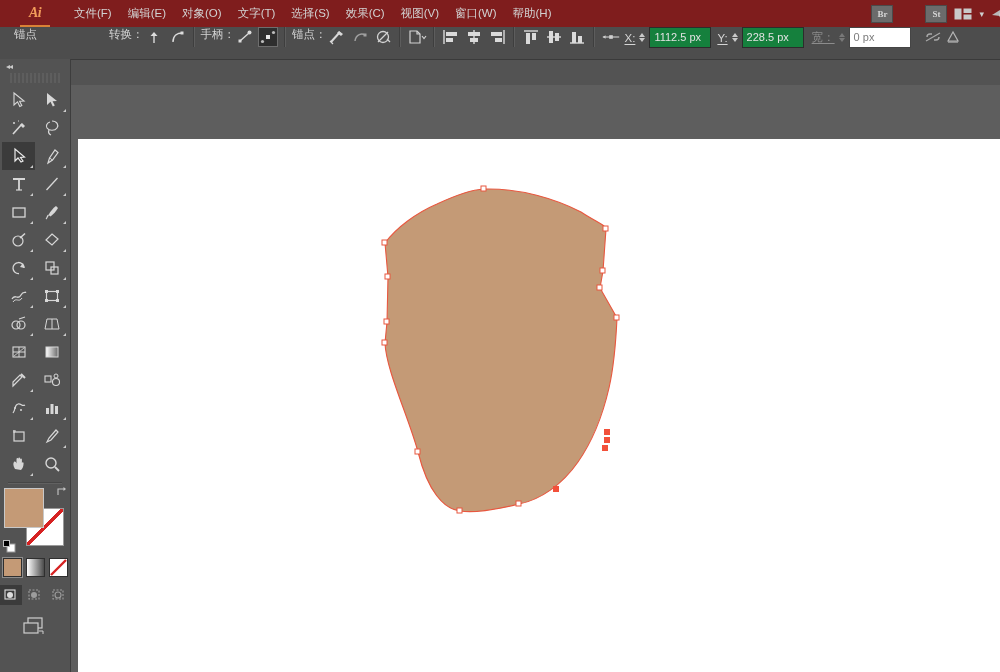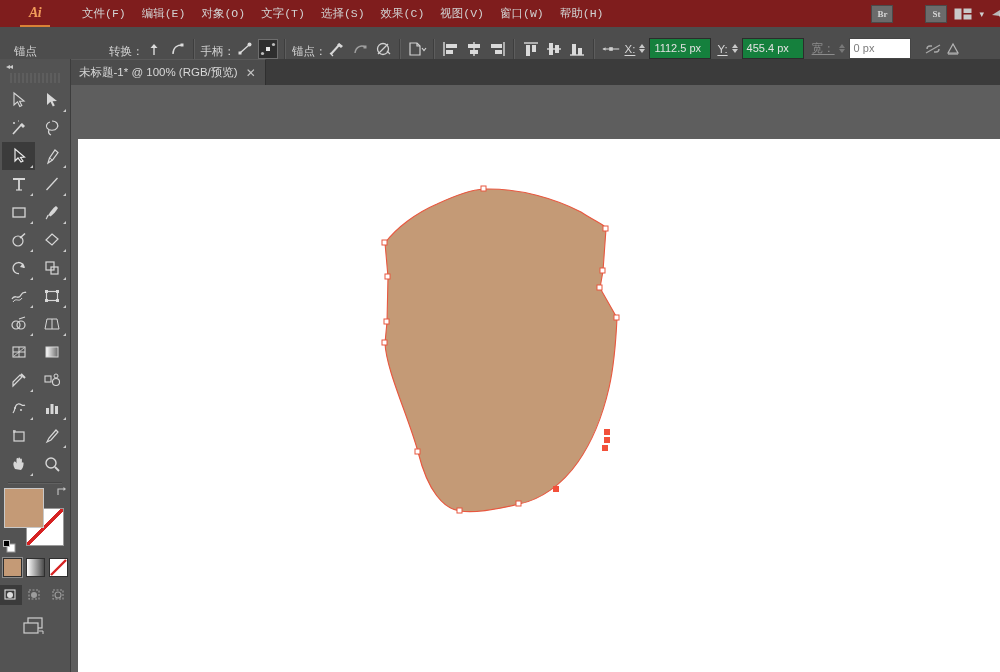--- a/index.html
+++ b/index.html
@@ -28,21 +28,21 @@
     width: 30px; height: 27px;
     display: flex; align-items: center; justify-content: center;
     color: #f29c5a;
     font-size: 14px; font-weight: bold;
     font-family: "Liberation Serif", serif;
     font-style: italic;
     letter-spacing: -0.5px;
     border-bottom: 2px solid #d98236;
     box-sizing: border-box;
   }
-  .menu-items { display: flex; align-items: center; margin-left: 24px; font-family: Liberation Mono, monospace; }
+  .menu-items { display: flex; align-items: center; margin-left: 16px; }
   .menu-item {
     color: #d2d2d2;
     font-size: 11.5px;
     padding: 4px 8px;
     white-space: nowrap;
     cursor: default;
   }
   .menubar-right {
     margin-left: auto;
     display: flex; align-items: center; gap: 6px;
@@ -64,21 +64,21 @@
     display: flex; align-items: center; justify-content: center;
   }
   .chev { color: #cfcfcf; font-size: 9px; }
 
   
   .controlbar {
     position: absolute; left: 0; top: 27px;
     width: 1000px; height: 32px;
     background: #4d4d4d;
     border-bottom: 1px solid #3a3a3a;
-    display: flex; align-items: flex-end;
+    display: flex; align-items: flex-start;
     overflow: hidden;
   }
   .cb-label {
     color: #d5d5d5;
     font-size: 11.5px;
     white-space: nowrap;
   }
   .cb-sep {
     width: 1px; height: 20px;
     background: #3e3e3e;
@@ -462,21 +462,21 @@
         </span>
       <span class="fld">1112.5 px</span>
     </div>
 
     <div class="numfield" style="margin-left:6px">
       <span class="lbl">Y:</span>
       <span class="spinner">
           <i class="up"></i>
           <i class="dn"></i>
         </span>
-      <span class="fld">455.4 px</span>
+      <span class="fld">228.5 px</span>
     </div>
 
     <div class="numfield" style="margin-left:8px">
       <span class="lbl dim">宽：</span>
       <span class="spinner dim">
           <i class="up"></i>
           <i class="dn"></i>
         </span>
       <span class="fld disabled">0 px</span>
     </div>
@@ -489,26 +489,20 @@
       </svg>
     </div>
     <div class="icobtn">
       <svg width="16" height="16" viewBox="0 0 16 16">
         <path d="M3 12 L8 3 L13 12 Z" fill="none" stroke="#b5b5b5" stroke-width="1.2"></path>
         <path d="M3 13 H13" stroke="#b5b5b5" stroke-width="1.2"></path>
       </svg>
     </div>
   </div>
 
-  <div class="tabbar">
-    <div class="doctab">
-      <span class="tt">未标题-1* @ 100% (RGB/预览)</span>
-      <span class="cx">✕</span>
-    </div>
-  </div>
 
   <div class="canvaswrap" style="background: rgb(94, 94, 94);">
     <div class="artboard" style="background: rgb(255, 255, 255);"></div>
     <svg class="shape-svg" width="930" height="587" viewBox="0 0 930 587">
       <g transform="translate(-70,-85)">
 
         <path d="M484,189
                  C 520,188 556,199 581,212
                  C 596,222 606,225 606,229
                  L 603,271

